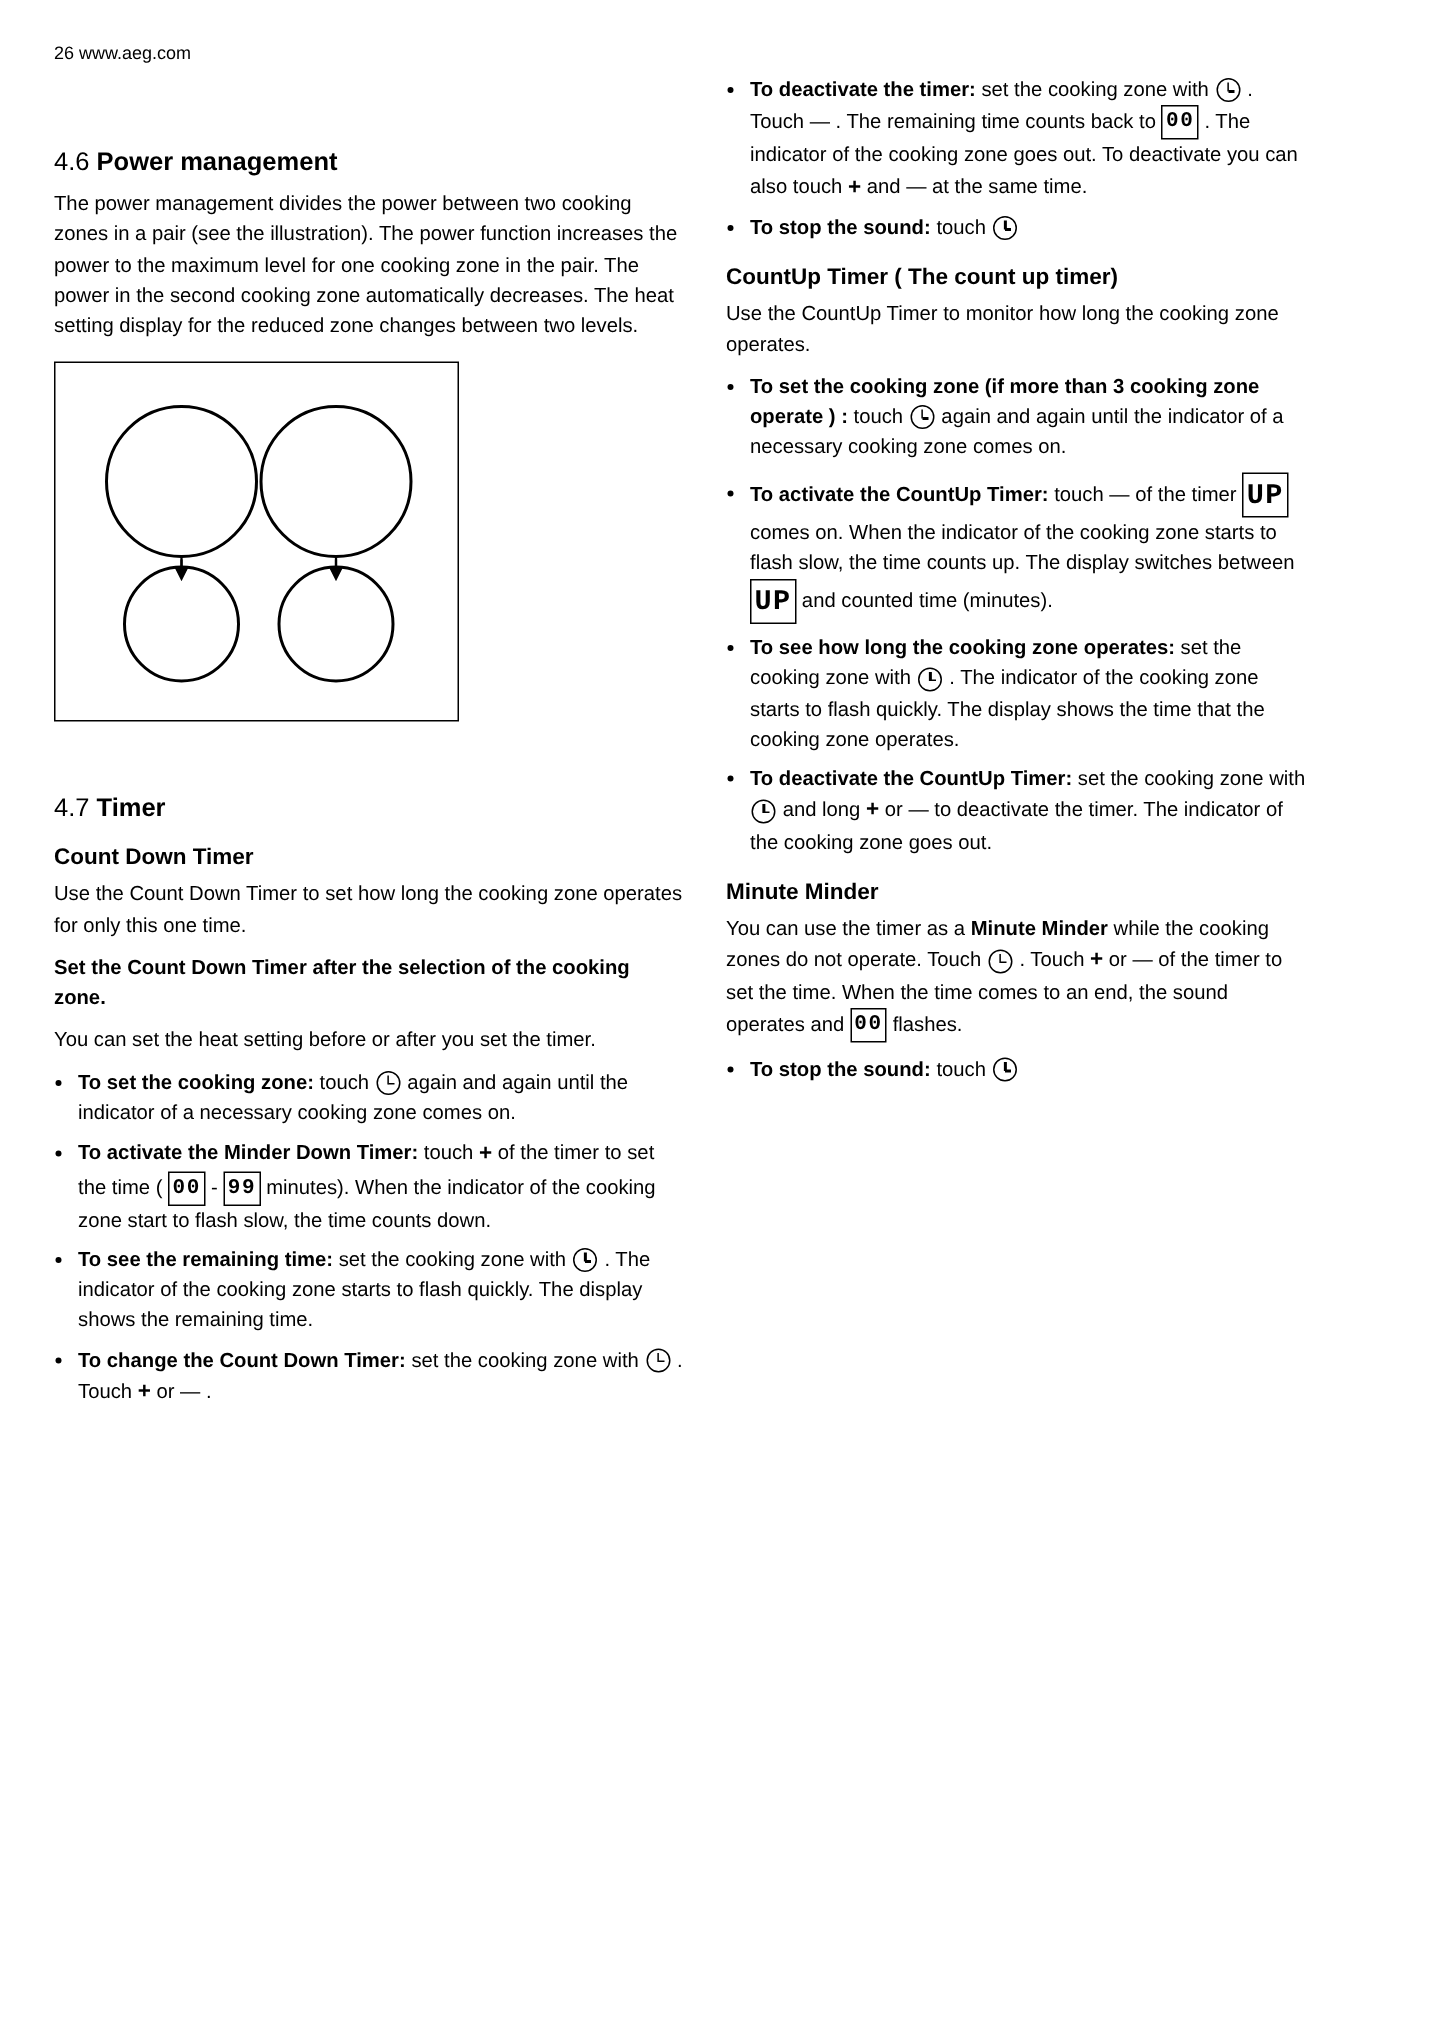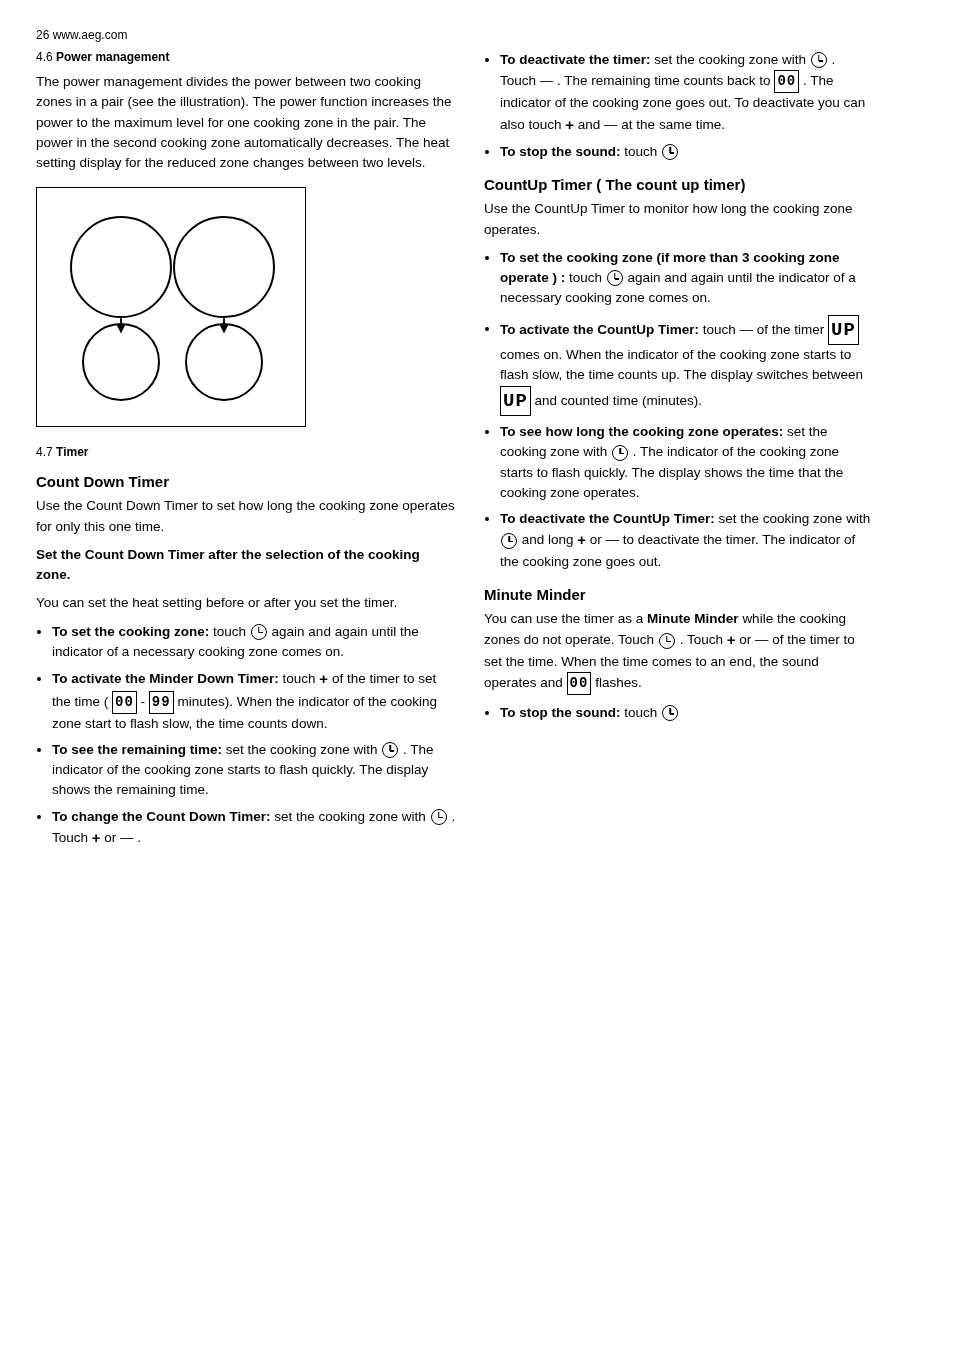--- a/index.html
+++ b/index.html
@@ -30,23 +30,24 @@
       flex: 1;
     }
     .col-left {
       width: 420px;
       flex-shrink: 0;
     }
     .col-right {
       flex: 1;
     }
     h2 {
-      font-size: 12px;
+      font-size: 17px;
       font-weight: bold;
       margin-bottom: 8px;
+      margin-top: 48px;
     }
     h2 .section-num {
       font-weight: normal;
     }
     h3 {
       font-size: 15px;
       font-weight: bold;
       margin-bottom: 6px;
       margin-top: 14px;
     }

